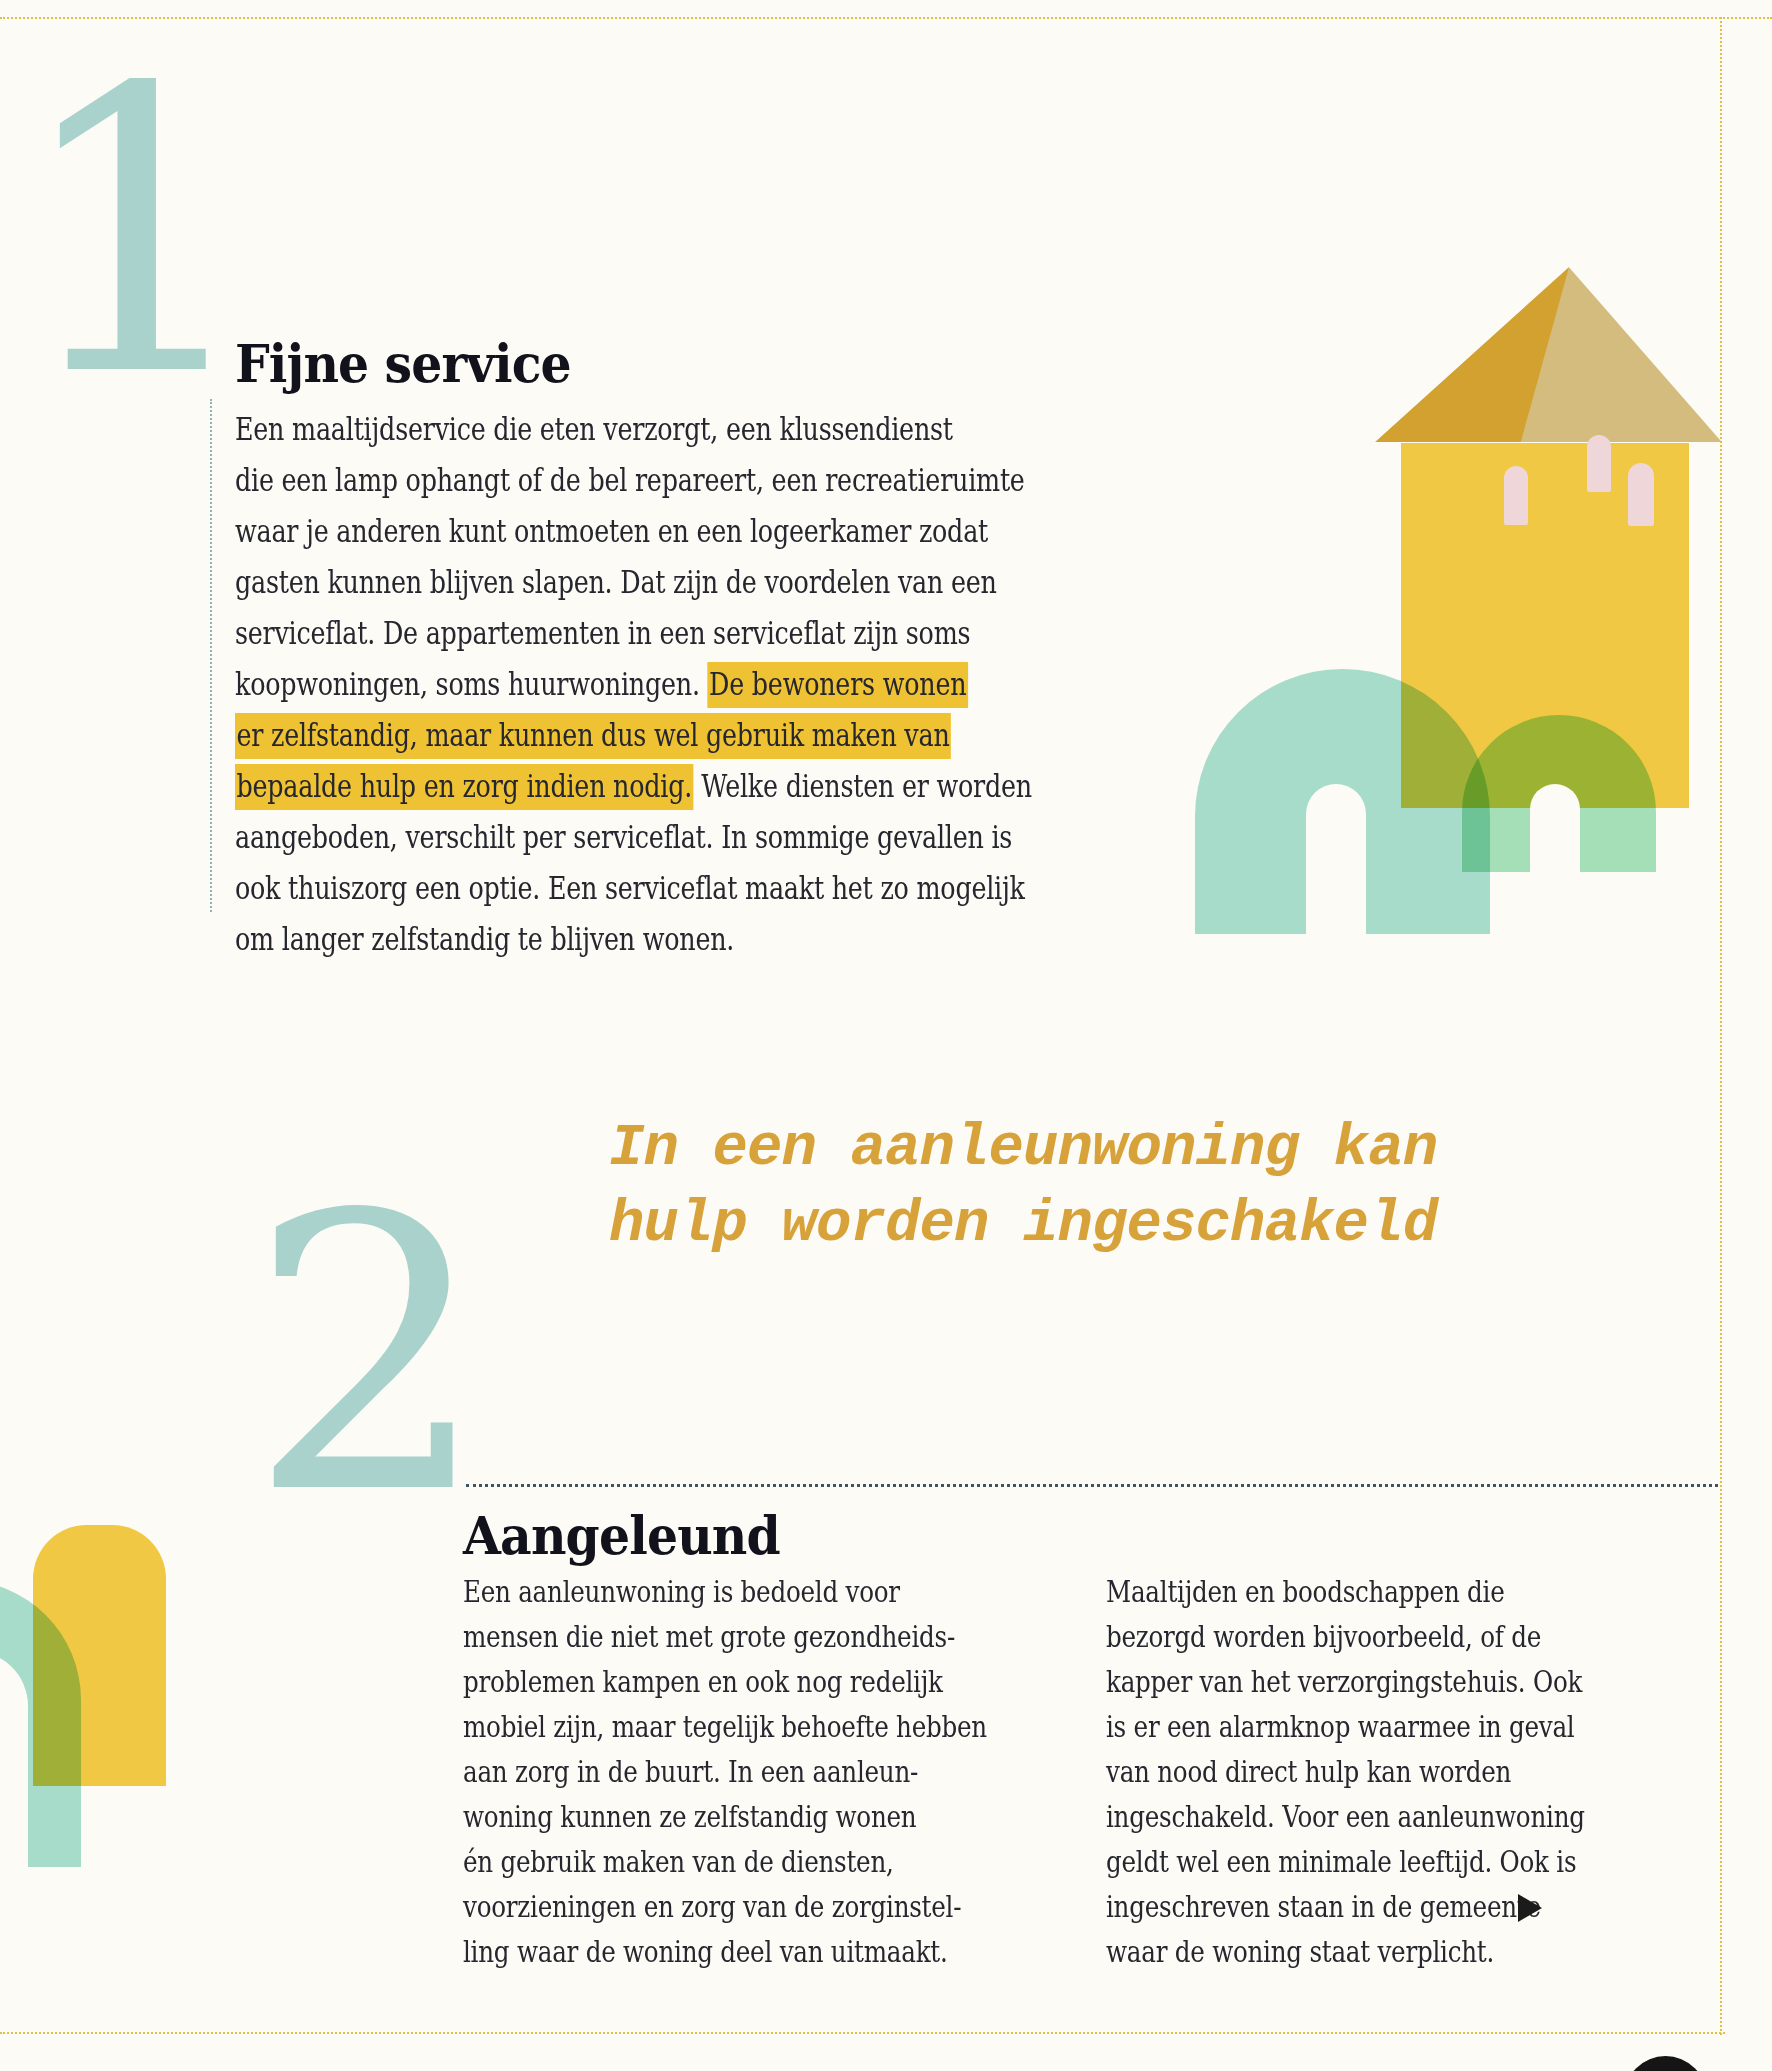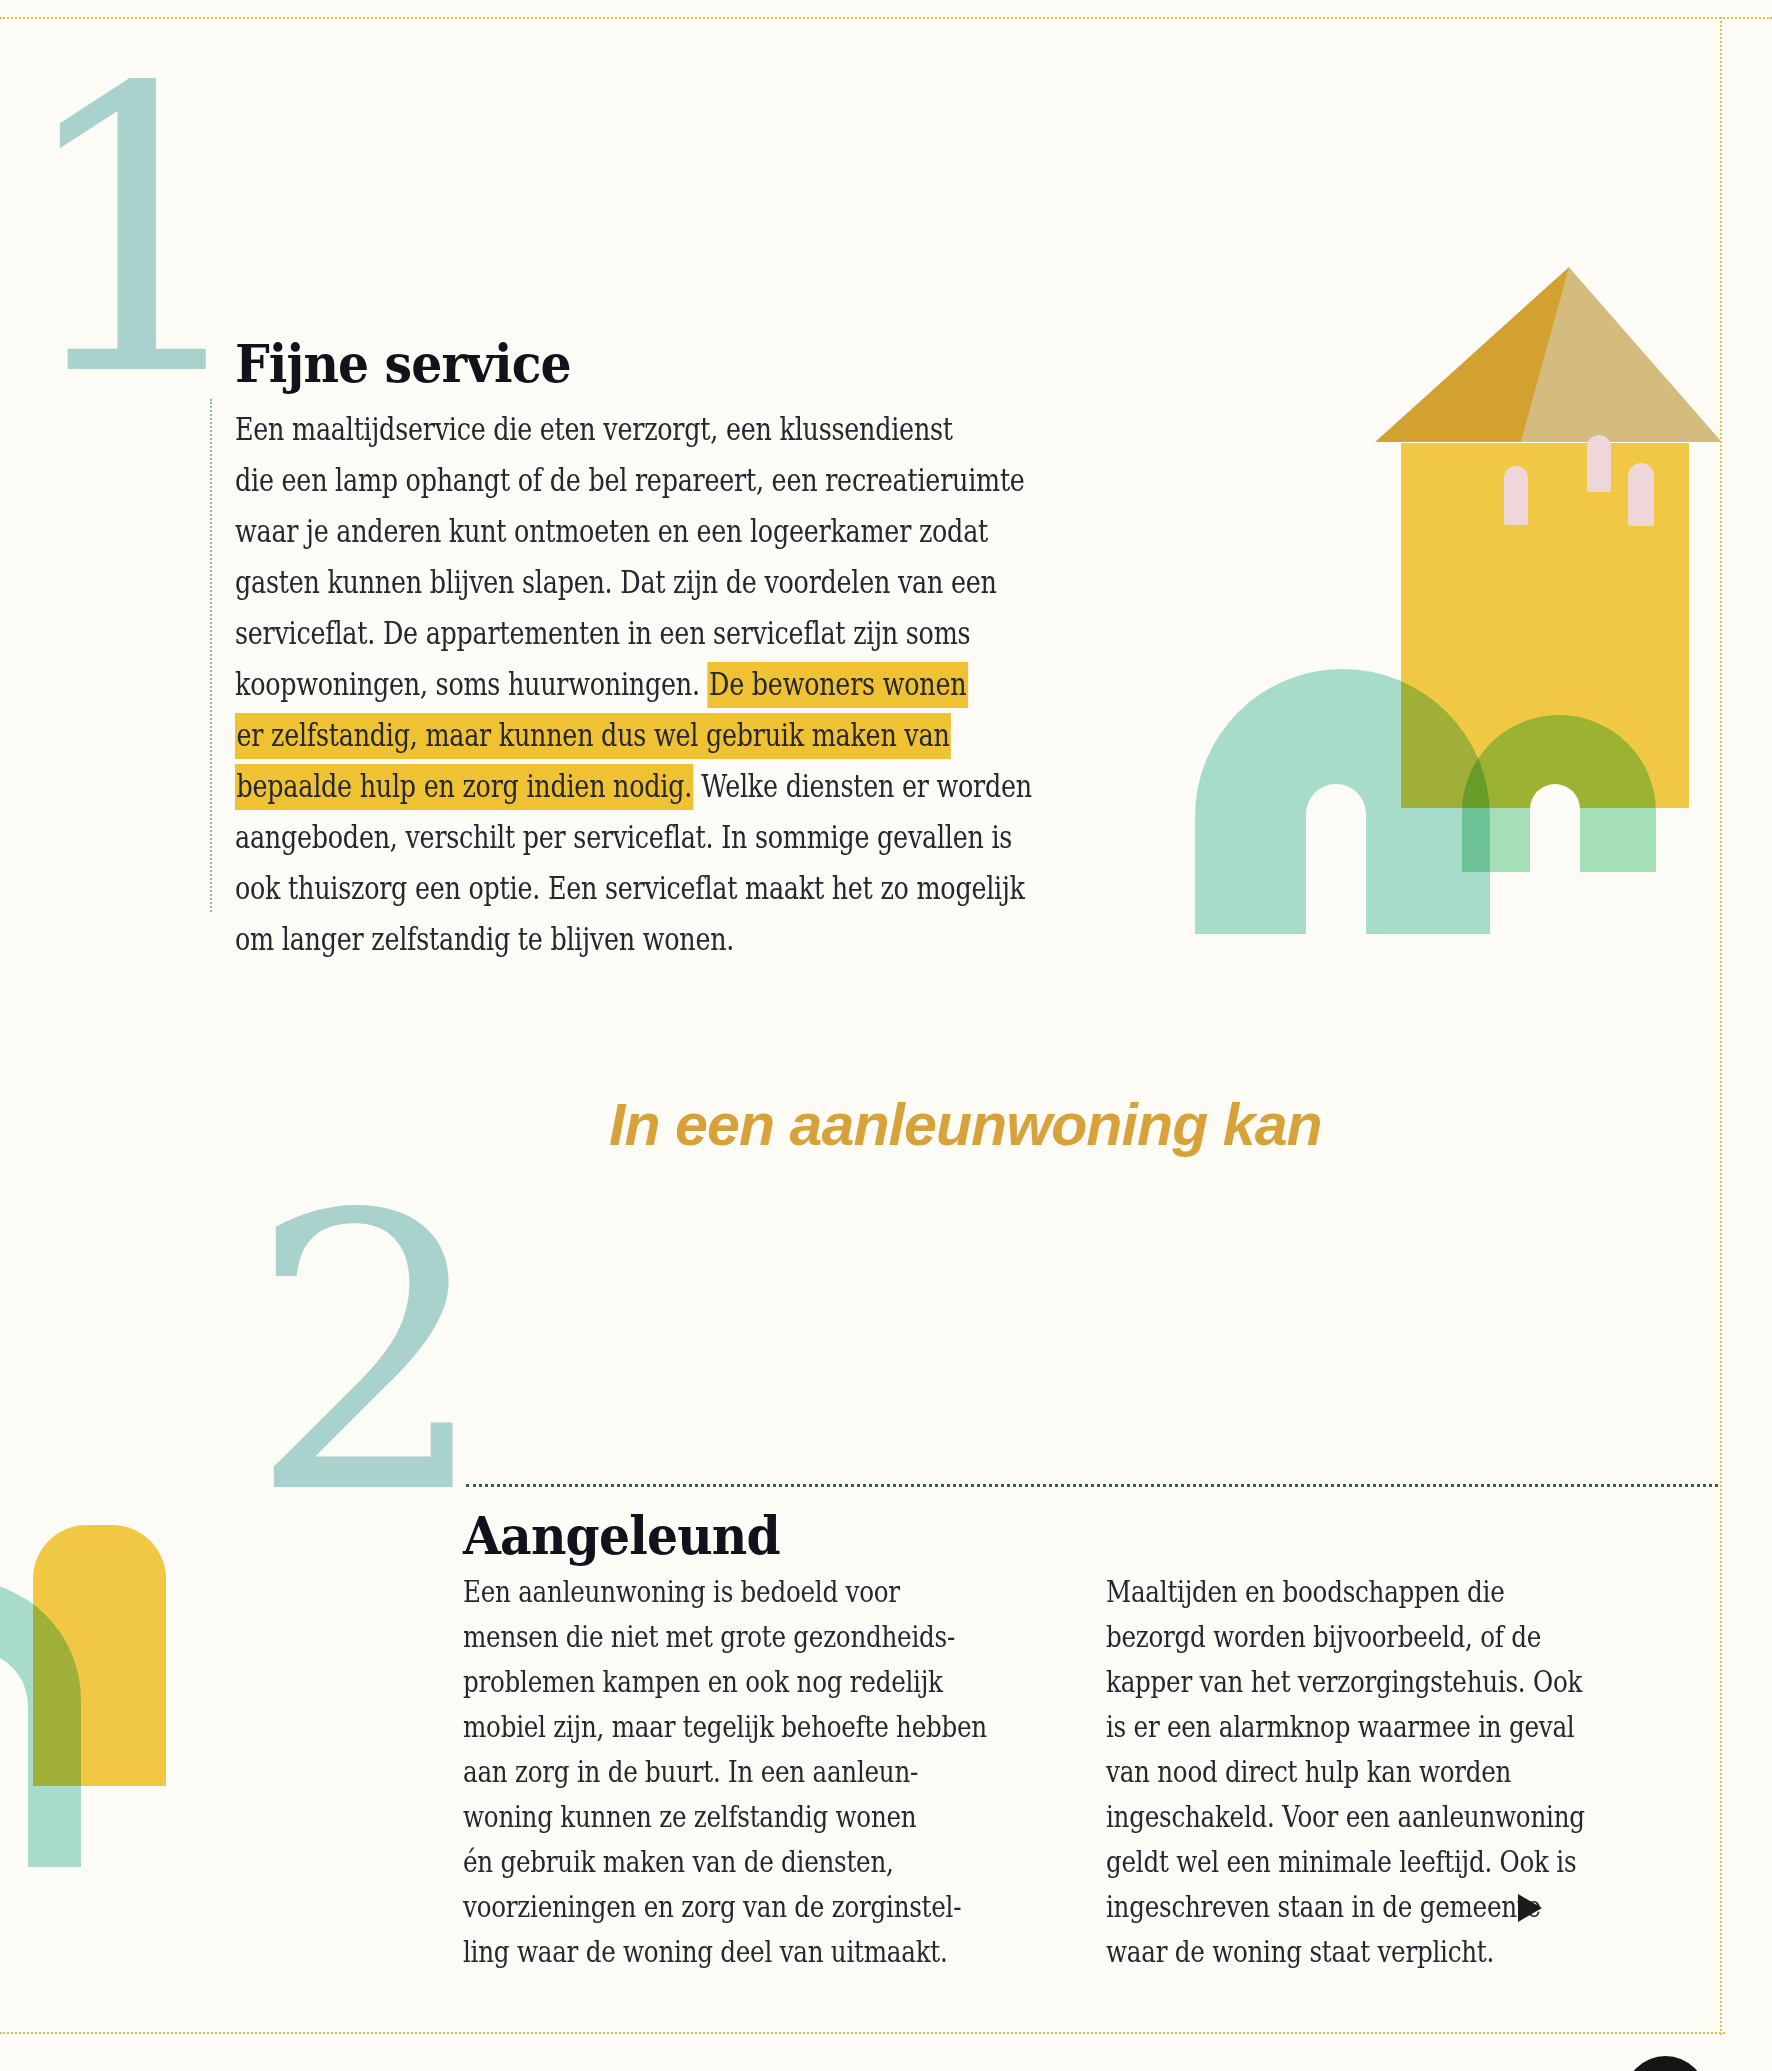--- a/index.html
+++ b/index.html
@@ -33,21 +33,22 @@
     transform:scaleX(.82); transform-origin:0 50%;
     letter-spacing:-0.3px;
   }
   .p1 .line{font-size:31px; line-height:51px;}
   .p2 .line{font-size:30px; line-height:45px;}
   .hl{background:#EFC233; padding:3.7px 1.8px 5.5px 1.8px;}
 
   
   .quote{
     text-align:left; font-style:italic; font-weight:bold;
-    font-family:Liberation Sans, sans-serif;
+    font-family:Liberation Mono, monospace;
+    margin-top:24px;
   }
   .quote .line{font-size:59px; line-height:76px; letter-spacing:-0.9px; white-space:nowrap;}
 
   
   .tick-v{border-left:2.8px dotted #8FB5B0; width:0;}
   .leader{border-top:3.7px dotted #3E5560; height:0;}
 
   
   .blend{mix-blend-mode:multiply;}
   .arch-top{border-radius:922px 922px 0 0;}
@@ -106,20 +107,21 @@
 
     <div class="abs arch-top blend" style="left:14px;top:411px;width:295px;height:265px;background:#A9DFD2;border-radius:148px 148px 0 0;"></div>
     <div class="abs arch-top blend" style="left:281px;top:457px;width:194px;height:157px;background:#A6E3BE;border-radius:97px 97px 0 0;"></div>
 
     <div class="abs cutout" style="left:125px;top:526px;width:60px;height:150px;border-radius:30px 30px 0 0;"></div>
     <div class="abs cutout" style="left:349px;top:526px;width:50px;height:88px;border-radius:25px 25px 0 0;"></div>
   </div>
 
   <div class="abs quote" style="left:609px;top:1087px;width:812px;color:#D8A23B;">
       <div class="line">In een aanleunwoning kan</div>
+      <div class="line">hulp worden ingeschakeld</div>
     </div>
 
   <div class="abs numeral" style="left:248px;top:1166px;font-size:380px;">2</div>
 
   <div class="abs leader" style="left:466px;top:1484px;width:1252px;"></div>
 
   <div class="abs sec-title" style="left:463px;top:1510px;">Aangeleund</div>
 
   <div class="abs bodycol p2" style="left:463px;top:1569px;width:609px;">
       <div class="line"><span>Een aanleunwoning is bedoeld voor</span></div>

